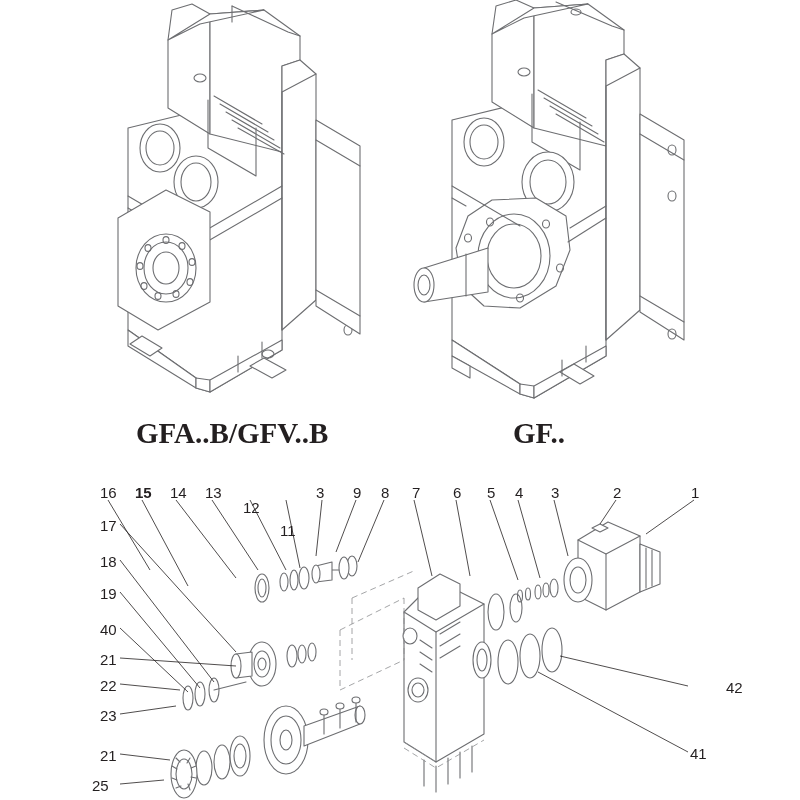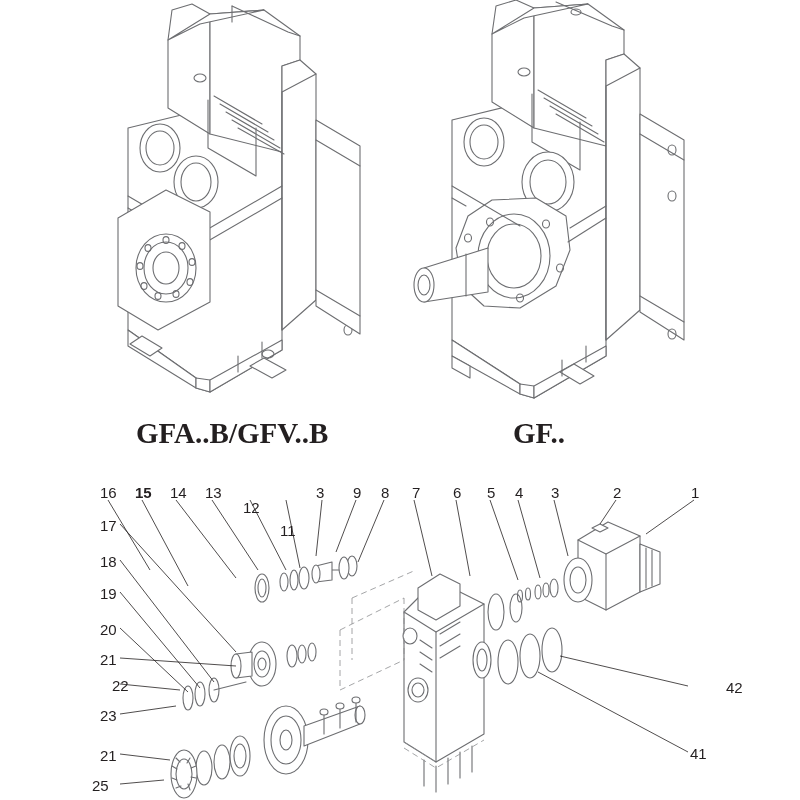--- a/index.html
+++ b/index.html
@@ -356,23 +356,23 @@
   <div class="callout" style="left:453px; top:485px;">6</div>
   <div class="callout" style="left:487px; top:485px;">5</div>
   <div class="callout" style="left:515px; top:485px;">4</div>
   <div class="callout" style="left:551px; top:485px;">3</div>
   <div class="callout" style="left:613px; top:485px;">2</div>
   <div class="callout" style="left:691px; top:485px;">1</div>
 
   <div class="callout" style="left:100px; top:518px;">17</div>
   <div class="callout" style="left:100px; top:554px;">18</div>
   <div class="callout" style="left:100px; top:586px;">19</div>
-  <div class="callout" style="left:100px; top:622px;">20</div>
+  <div class="callout" style="left:100px; top:622px;">40</div>
   <div class="callout" style="left:100px; top:652px;">21</div>
-  <div class="callout" style="left:100px; top:678px;margin-left:12px;">22</div>
+  <div class="callout" style="left:100px; top:678px;">22</div>
   <div class="callout" style="left:100px; top:708px;">23</div>
   <div class="callout" style="left:100px; top:748px;">21</div>
   <div class="callout" style="left:92px; top:778px;">25</div>
 
   <div class="callout" style="left:726px; top:680px;">42</div>
   <div class="callout" style="left:690px; top:746px;">41</div>
 
 </div>
 
 </body></html>

